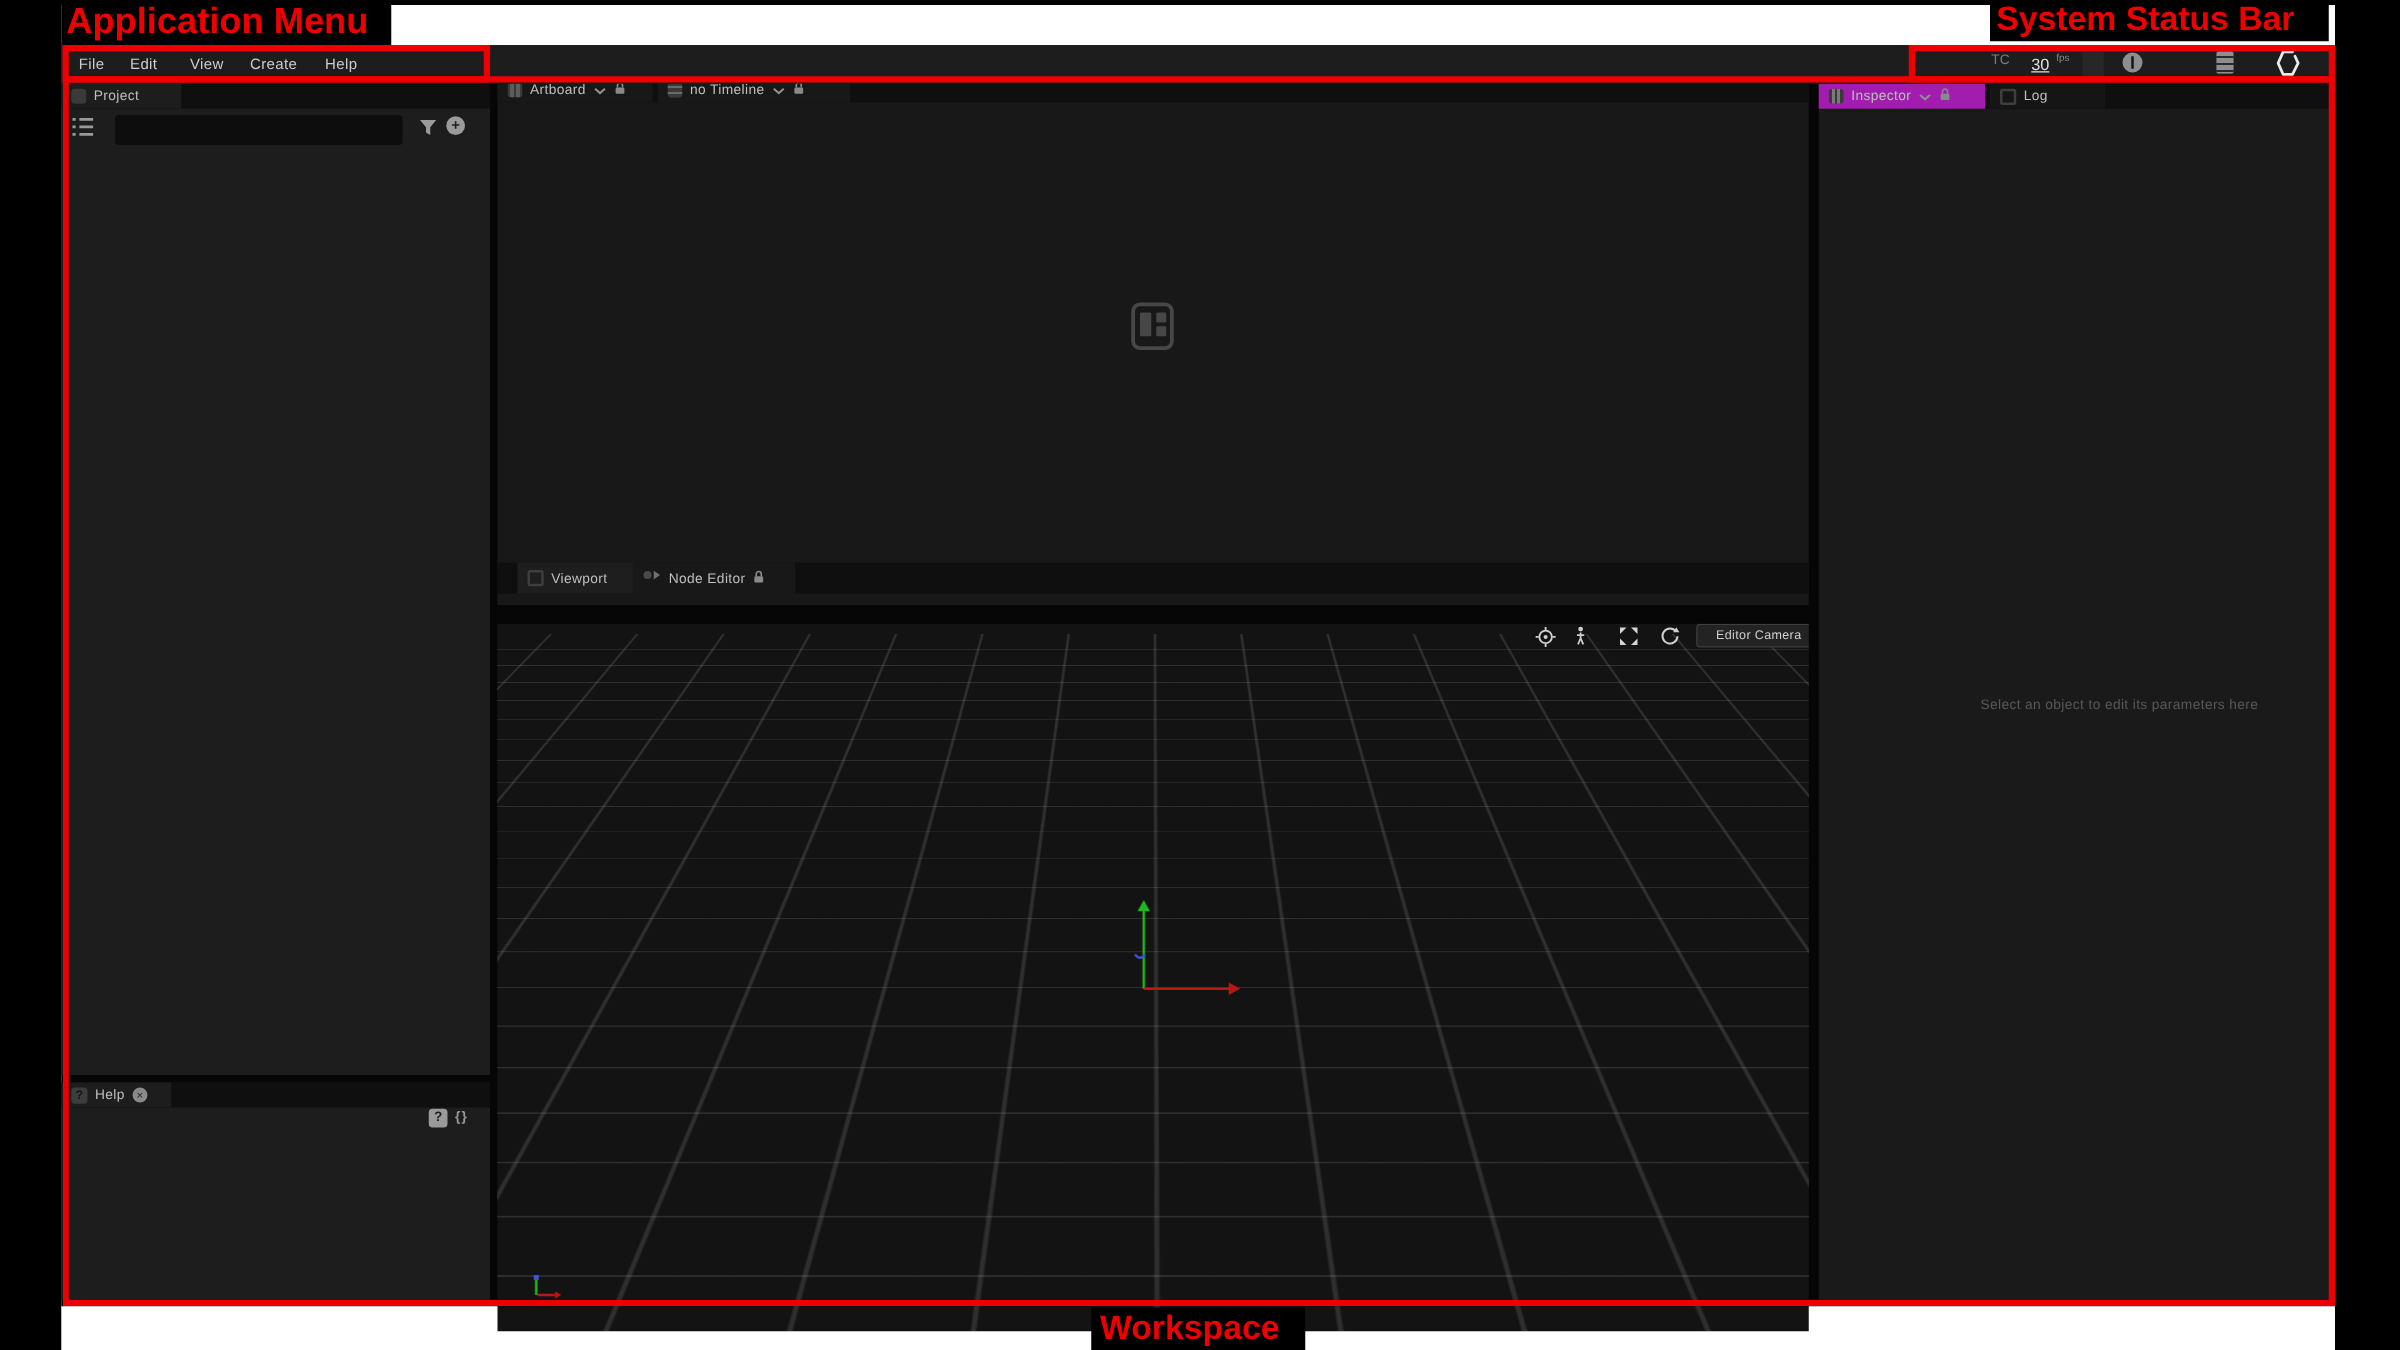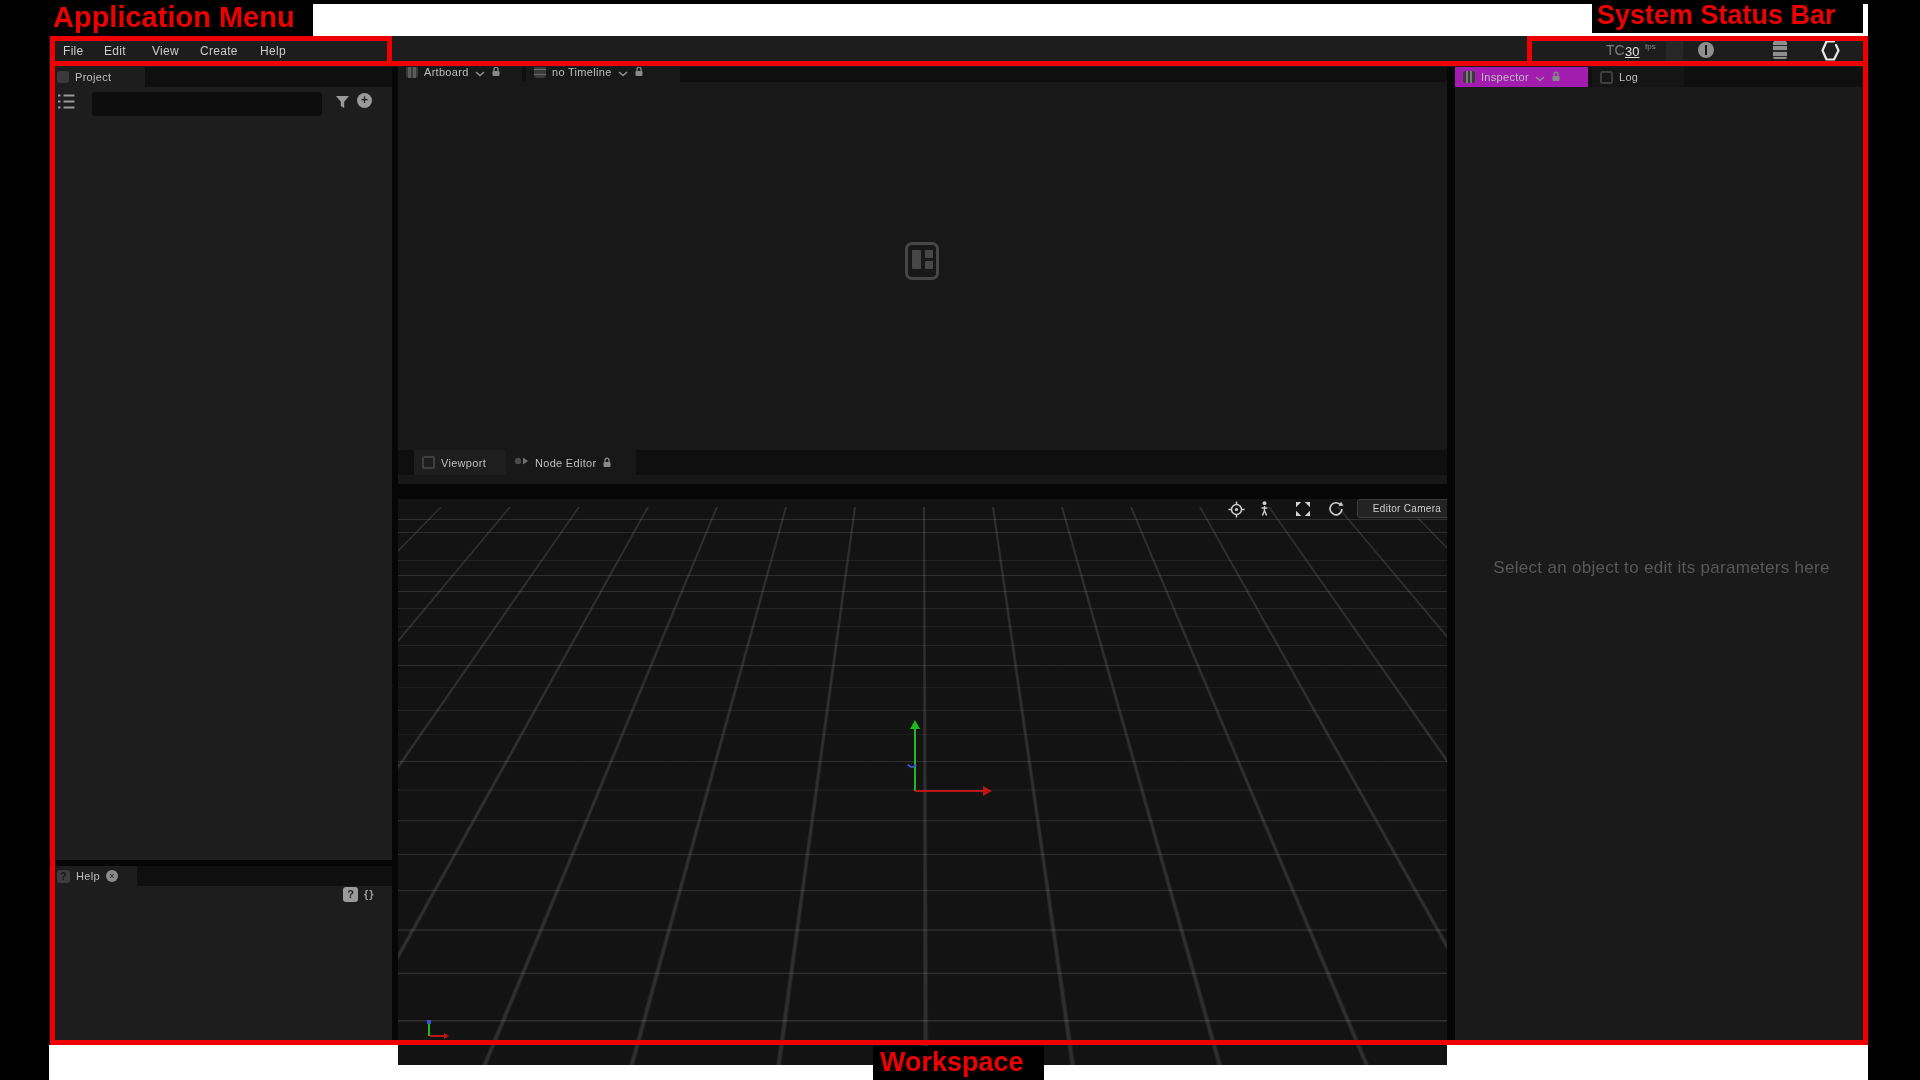--- a/index.html
+++ b/index.html
@@ -49,21 +49,21 @@
 
   <div class="abs" style="left:49px;top:36px;width:1819px;height:1009px;background:#060606;"></div>
 
   <div class="abs" style="left:49px;top:36px;width:1819px;height:31px;background:#1d1d1d;z-index:5;">
     <span class="menuitem" style="left:14px;">File</span>
     <span class="menuitem" style="left:55px;">Edit</span>
     <span class="menuitem" style="left:103px;">View</span>
     <span class="menuitem" style="left:151px;">Create</span>
     <span class="menuitem" style="left:211px;">Help</span>
 
-    <span class="abs" style="left:1544px;top:6px;font-size:14px;color:#7d7d7d;margin-left:13px;">TC</span>
+    <span class="abs" style="left:1544px;top:6px;font-size:11px;color:#7d7d7d;">TC</span>
     <span class="abs" style="left:1576px;top:8px;font-size:13px;color:#e2e2e2;text-decoration:underline;">30</span>
     <span class="abs" style="left:1596px;top:6px;font-size:8px;color:#8a8a8a;">fps</span>
     <span class="abs" style="left:1617px;top:5px;width:17px;height:21px;background:#272727;"></span>
     <span class="abs" style="left:1649px;top:6px;width:16px;height:16px;border-radius:50%;background:#8e8e8e;">
       <span class="abs" style="left:7px;top:3px;width:2px;height:10px;background:#161616;"></span>
     </span>
     <span class="abs" style="left:1724px;top:5px;width:14px;height:18px;border-radius:2px;background:#8e8e8e repeating-linear-gradient(to bottom,transparent 0 4px,#2a2a2a 4px 5.5px);"></span>
     <span class="abs" style="left:1771px;top:3px;">
       <svg width="21" height="23" viewBox="0 0 21 23">
           <path d="M14 2.5 L6.5 2.5 L2.5 11.5 L6.5 20.5 L14 20.5 L18.5 11.5 L16 6" fill="none" stroke="#eaeaea" stroke-width="2.2" stroke-linecap="round" stroke-linejoin="round"></path>
@@ -222,21 +222,21 @@
         <span class="lock"><svg width="10" height="11">
               <rect x="1.5" y="5" width="7" height="5" rx="1" fill="#8a8a8a"></rect>
               <path d="M3 5 V3.2 a2 2 0 0 1 4 0 V5" stroke="#8a8a8a" fill="none" stroke-width="1.3"></path>
             </svg></span>
       </div>
       <div class="tab" style="left:137px;width:92px;background:#151515;">
         <span class="ticon-o"></span>
         <span class="tablabel">Log</span>
       </div>
     </div>
-    <div class="abs" style="left:0;top:491px;width:100%;text-align:center;font-size:17px;color:#585858;letter-spacing:.3px;">Select an object to edit its parameters here</div>
+    <div class="abs" style="left:0;top:491px;width:100%;text-align:center;font-size:11px;color:#585858;letter-spacing:.3px;padding-left:34px;">Select an object to edit its parameters here</div>
   </div>
 
   <div class="redbox" style="left:50px;top:36px;width:342px;height:30px;"></div>
   <div class="redbox" style="left:1527px;top:36px;width:341px;height:30px;"></div>
   <div class="redbox" style="left:50px;top:61px;width:1818px;height:984px;"></div>
 
   <div class="abs black" style="left:873px;top:1046px;width:171px;height:34px;z-index:61;">
     <span class="redlabel" style="position:absolute;left:7px;top:1px;font-size:27px;">Workspace</span>
   </div>
 

